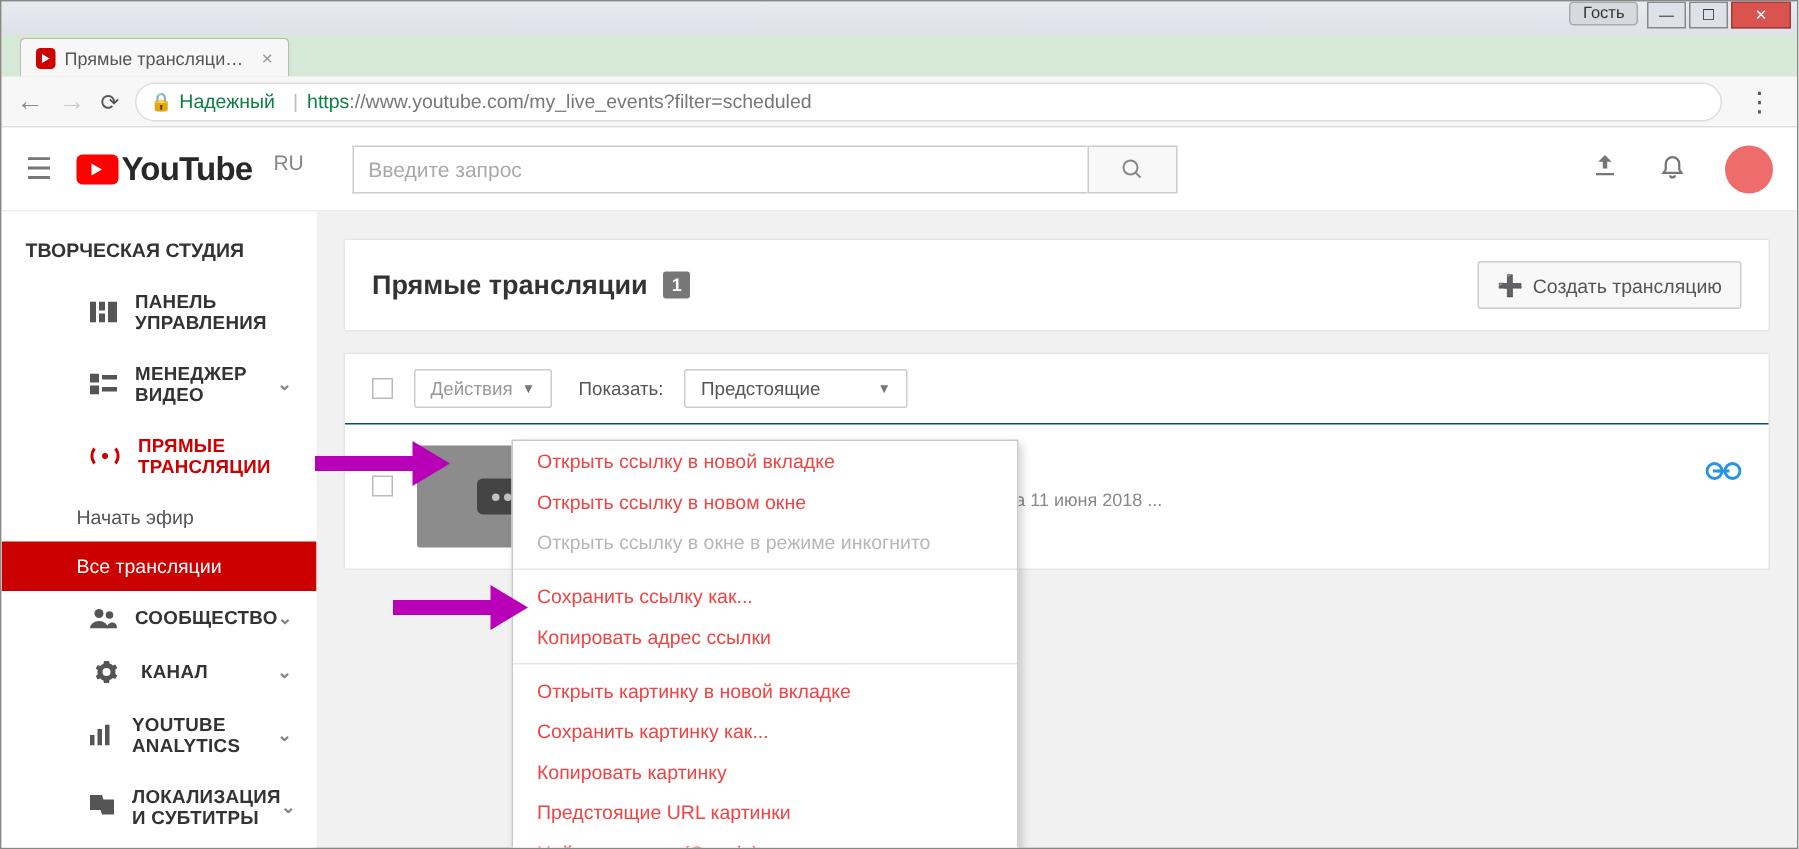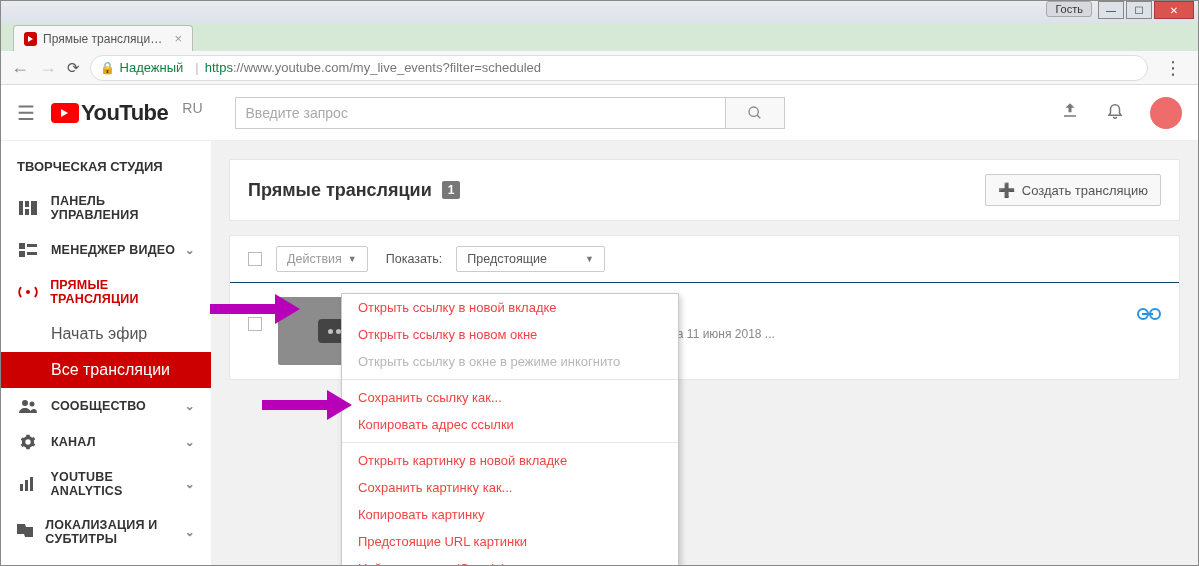--- a/index.html
+++ b/index.html
@@ -38,26 +38,26 @@
   .searchbox input::placeholder{color:#aaa;}
   .searchbtn { width:60px; border:1px solid #ccc; background:#f8f8f8; display:flex; align-items:center; justify-content:center; color:#888; cursor:pointer; font-size:15px;}
   .hdr-right { margin-left:auto; display:flex; align-items:center; gap:26px;}
   .hdr-ico { color:#777; font-size:18px; cursor:pointer;}
   .avatar { width:32px; height:32px; border-radius:50%; background:#ef6c6c; cursor:pointer;}
   
   .body { background:#f1f1f1; height:426px; display:flex;}
   
   .sidebar { width:210px; background:#fff; height:100%; overflow:hidden;}
   .side-heading { padding:18px 16px 10px; font-size:13px; font-weight:bold; color:#333;}
-  .side-item { display:flex; align-items:center; padding:10px 16px; cursor:pointer; color:#333; font-size:12.5px; font-weight:bold; letter-spacing:0.2px;}
+  .side-item { display:flex; align-items:center; padding:10px 16px; cursor:pointer; color:#333; font-size:12.5px; font-weight:bold; letter-spacing:0.2px;margin-left:43px;}
   .side-item .chev { margin-left:auto; color:#888; font-size:12px;}
   .side-item .sic { width:22px; height:16px; margin-right:12px; display:flex; align-items:center; justify-content:center; color:#555;}
   .side-item.live { color:#cc0000;}
   .side-item.live .sic { color:#cc0000;}
-  .sub-item { padding:9px 16px 9px 50px; font-size:16px; color:#555; cursor:pointer;}
+  .sub-item { padding:9px 16px 9px 50px; font-size:13px; color:#555; cursor:pointer;}
   .sub-item.active { background:#cc0000; color:#fff;}
   
   .main { flex:1; padding:18px 18px 0 18px; overflow:hidden;}
   .card { background:#fff; border:1px solid #e6e6e6; border-radius:2px;}
   .card1 { padding:14px 18px; display:flex; align-items:center; margin-bottom:14px;}
   .page-title { font-size:18px; font-weight:bold; color:#333; margin-right:10px;}
   .count-badge { background:#777; color:#fff; font-size:12px; font-weight:bold; padding:2px 6px; border-radius:2px;}
   .createbtn { margin-left:auto; border:1px solid #ccc; background:#f8f8f8; border-radius:2px; padding:7px 12px; font-size:13px; color:#555; display:flex; align-items:center; gap:6px; cursor:pointer;}
   .createbtn .plus{ color:#888; font-size:14px;}
   .card2-head { display:flex; align-items:center; padding:10px 18px; border-bottom:1px solid #0c4a6e; gap:14px;}

